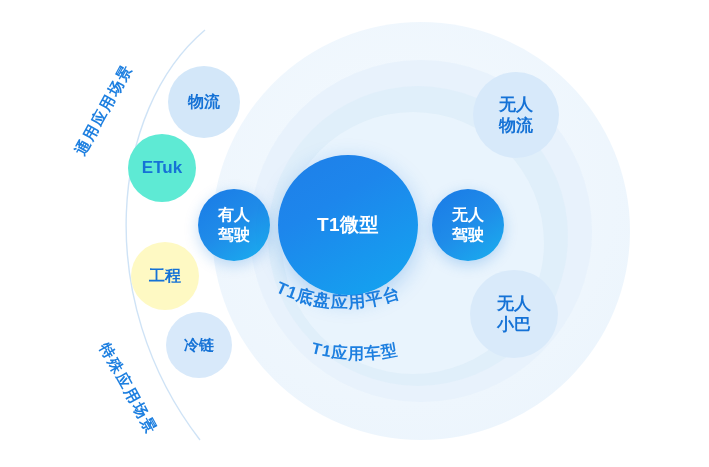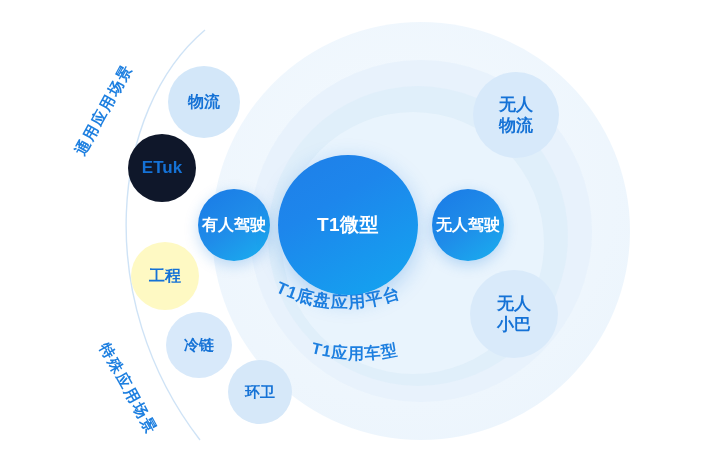--- a/index.html
+++ b/index.html
@@ -46,38 +46,38 @@
     display:flex;flex-direction:row;align-items:center;justify-content:center;
     color:#ffffff;font-size:19px;font-weight:700;line-height:1.35;letter-spacing:.5px;
   }
   .hub span{display:block;white-space:nowrap;}
 
   
   .mode{
     position:absolute;width:72px;height:72px;border-radius:50%;
     background:linear-gradient(145deg,#1a7ae6 0%,#1f8ce9 50%,#19b0ef 100%);
     box-shadow:0 4px 14px rgba(20,120,220,.25);
-    display:flex;flex-direction:row;align-items:center;justify-content:center;
+    display:flex;flex-direction:column;align-items:center;justify-content:center;
     color:#fff;font-size:16px;font-weight:700;line-height:1.25;
   }
   .mode span{display:block;white-space:nowrap;}
   .mode-left{left:198px;top:189px;}
   .mode-right{left:432px;top:189px;}
 
   
   .bubble{
     position:absolute;border-radius:50%;
     background:#d6e9fa;
     display:flex;flex-direction:column;align-items:center;justify-content:center;
     color:#1572d6;font-weight:700;line-height:1.25;text-align:center;
   }
   .bubble span{display:block;white-space:nowrap;text-align:right;}
 
   .b-wuliu   {left:168px;top:66px; width:72px;height:72px;font-size:16px;background:#d3e7f9;}
-  .b-etuk    {left:128px;top:134px;width:68px;height:68px;font-size:17px;background:#0f172a;}
+  .b-etuk    {left:128px;top:134px;width:68px;height:68px;font-size:17px;background:#5eead4;}
   .b-gongcheng{left:131px;top:242px;width:68px;height:68px;font-size:16px;background:#fef9c3;}
   .b-lenglian{left:166px;top:312px;width:66px;height:66px;font-size:15px;background:#d8e9fa;}
   .b-huanwei {left:228px;top:360px;width:64px;height:64px;font-size:15px;background:#d6e8f9;}
   .b-wrwl    {left:473px;top:72px; width:86px;height:86px;font-size:17px;background:#d7e9fa;}
   .b-wrxb    {left:470px;top:270px;width:88px;height:88px;font-size:17px;background:#d9eafa;}
 
   
   .curve-text{position:absolute;left:0;top:0;width:709px;height:467px;pointer-events:none;}
   .curve-text text{
     font-family:"Liberation Sans","DejaVu Sans",sans-serif;
@@ -129,23 +129,20 @@
   </div>
   <div class="bubble b-etuk">
     <span>ETuk</span>
   </div>
   <div class="bubble b-gongcheng">
     <span>工程</span>
   </div>
   <div class="bubble b-lenglian">
     <span>冷链</span>
   </div>
-  <div class="bubble b-huanwei">
-    <span>环卫</span>
-  </div>
 
   <div class="bubble b-wrwl">
     <span>无人</span>
     <span>物流</span>
   </div>
   <div class="bubble b-wrxb">
     <span>无人</span>
     <span>小巴</span>
   </div>
 

